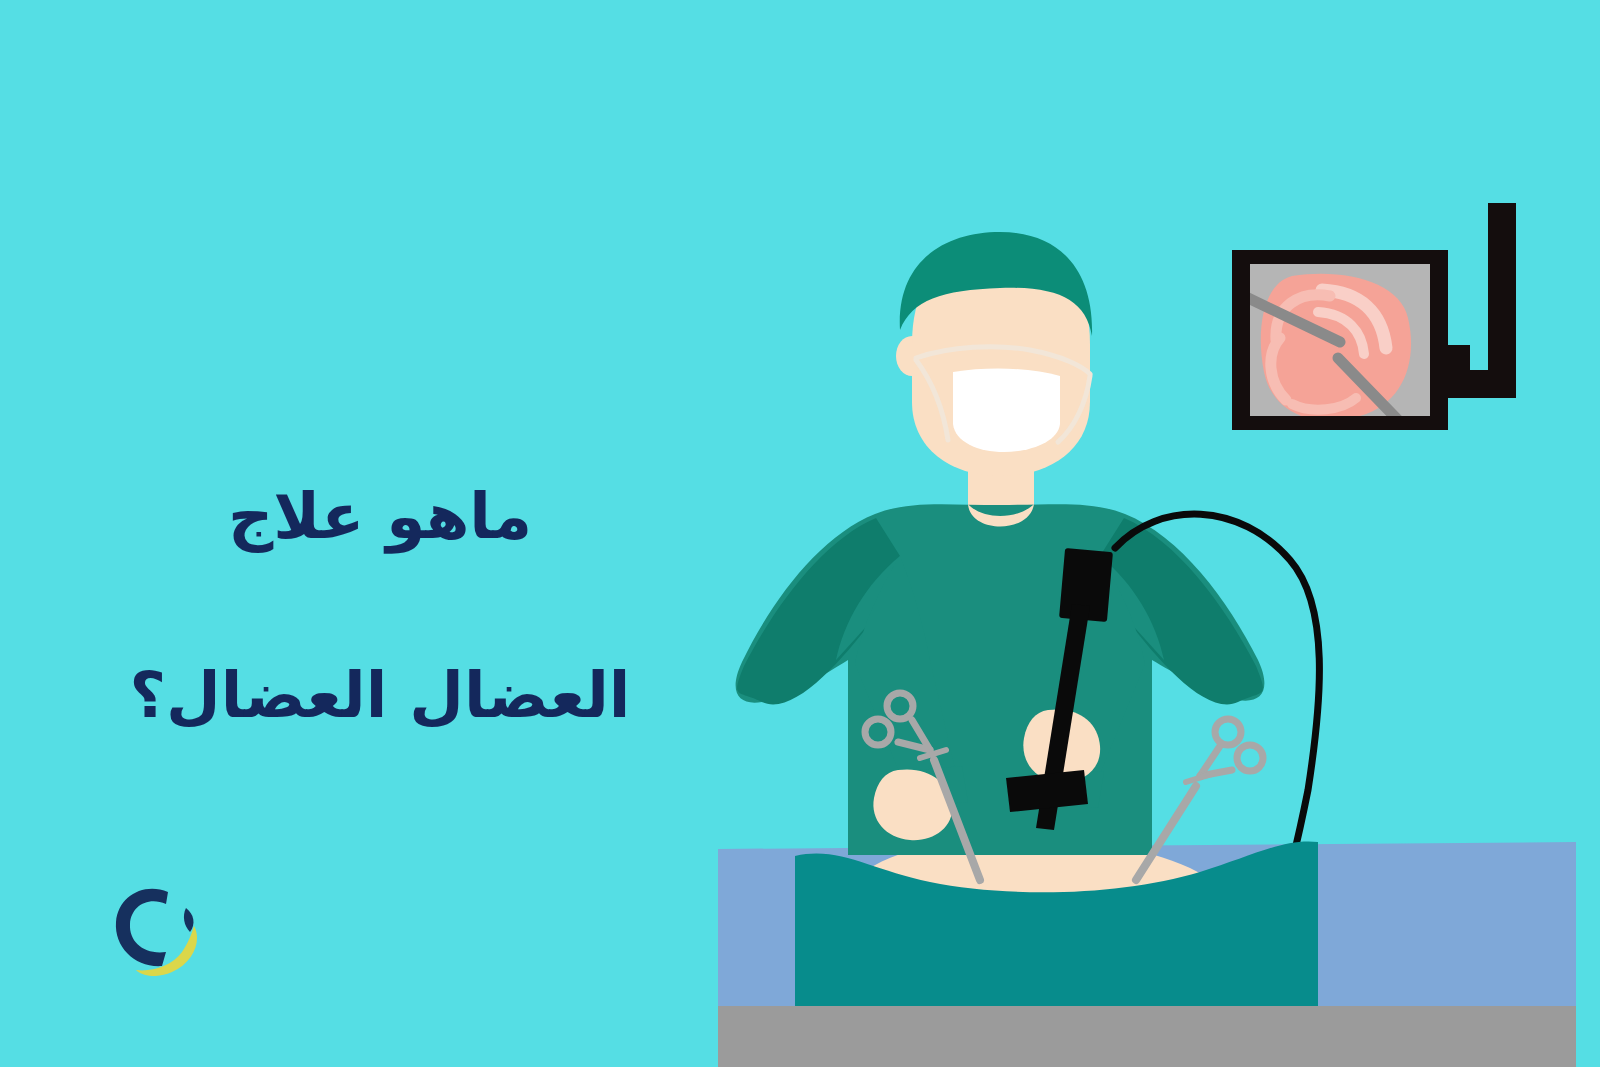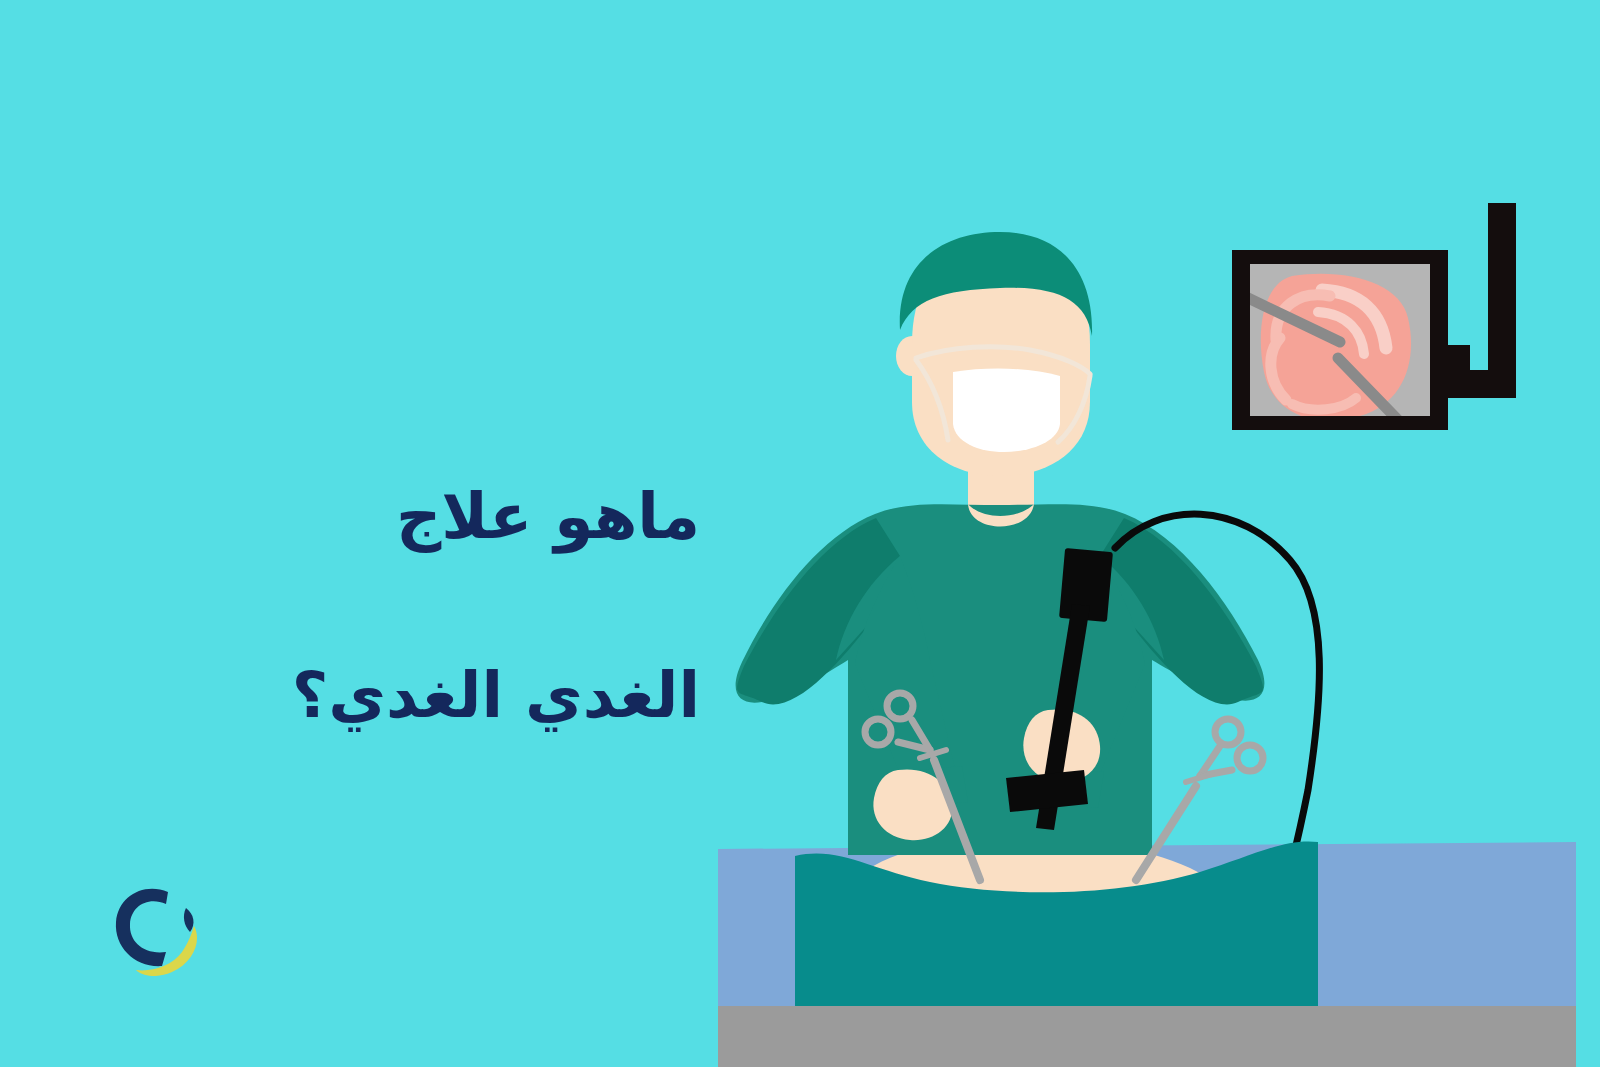--- a/index.html
+++ b/index.html
@@ -10,21 +10,21 @@
     background:#55dee4;
   }
   #stage{position:relative;width:1600px;height:1067px;background:#55dee4;}
   #artboard{position:absolute;inset:0;}
 
   
   .headline{
     position:absolute;
     left:60px; top:383px;
     width:640px;
-    text-align:right;
+    text-align:center;
     direction:rtl;
     color:#14285c;
     font-weight:bold;
     font-size:63px;
     line-height:1.42;
     letter-spacing:0px;
     font-family:"DejaVu Sans","Liberation Sans",sans-serif;
     white-space:pre-line;
   }
   .headline .ln{display:block;}
@@ -240,21 +240,21 @@
              C840 846 870 870 930 882
              C1010 898 1120 896 1200 872
              C1252 856 1284 838 1318 842
              L1318 1006
              L795 1006 Z" fill="#078c8c"></path>
 
   </svg>
 
   <div class="headline">
     <span class="ln">ماهو علاج</span>
-    <span class="ln">الغدي الغدي؟</span>
+    <span class="ln">العضال العضال؟</span>
   </div>
 
   <div class="logo-wrap">
     <svg class="logo-mark" viewBox="0 0 105 100">
       <path d="M62 16
                C38 6 12 20 10 46
                C8 72 30 92 56 90
                L60 76
                C38 79 23 66 24 48
                C25 30 42 20 60 28 Z" fill="#16305e"></path>

